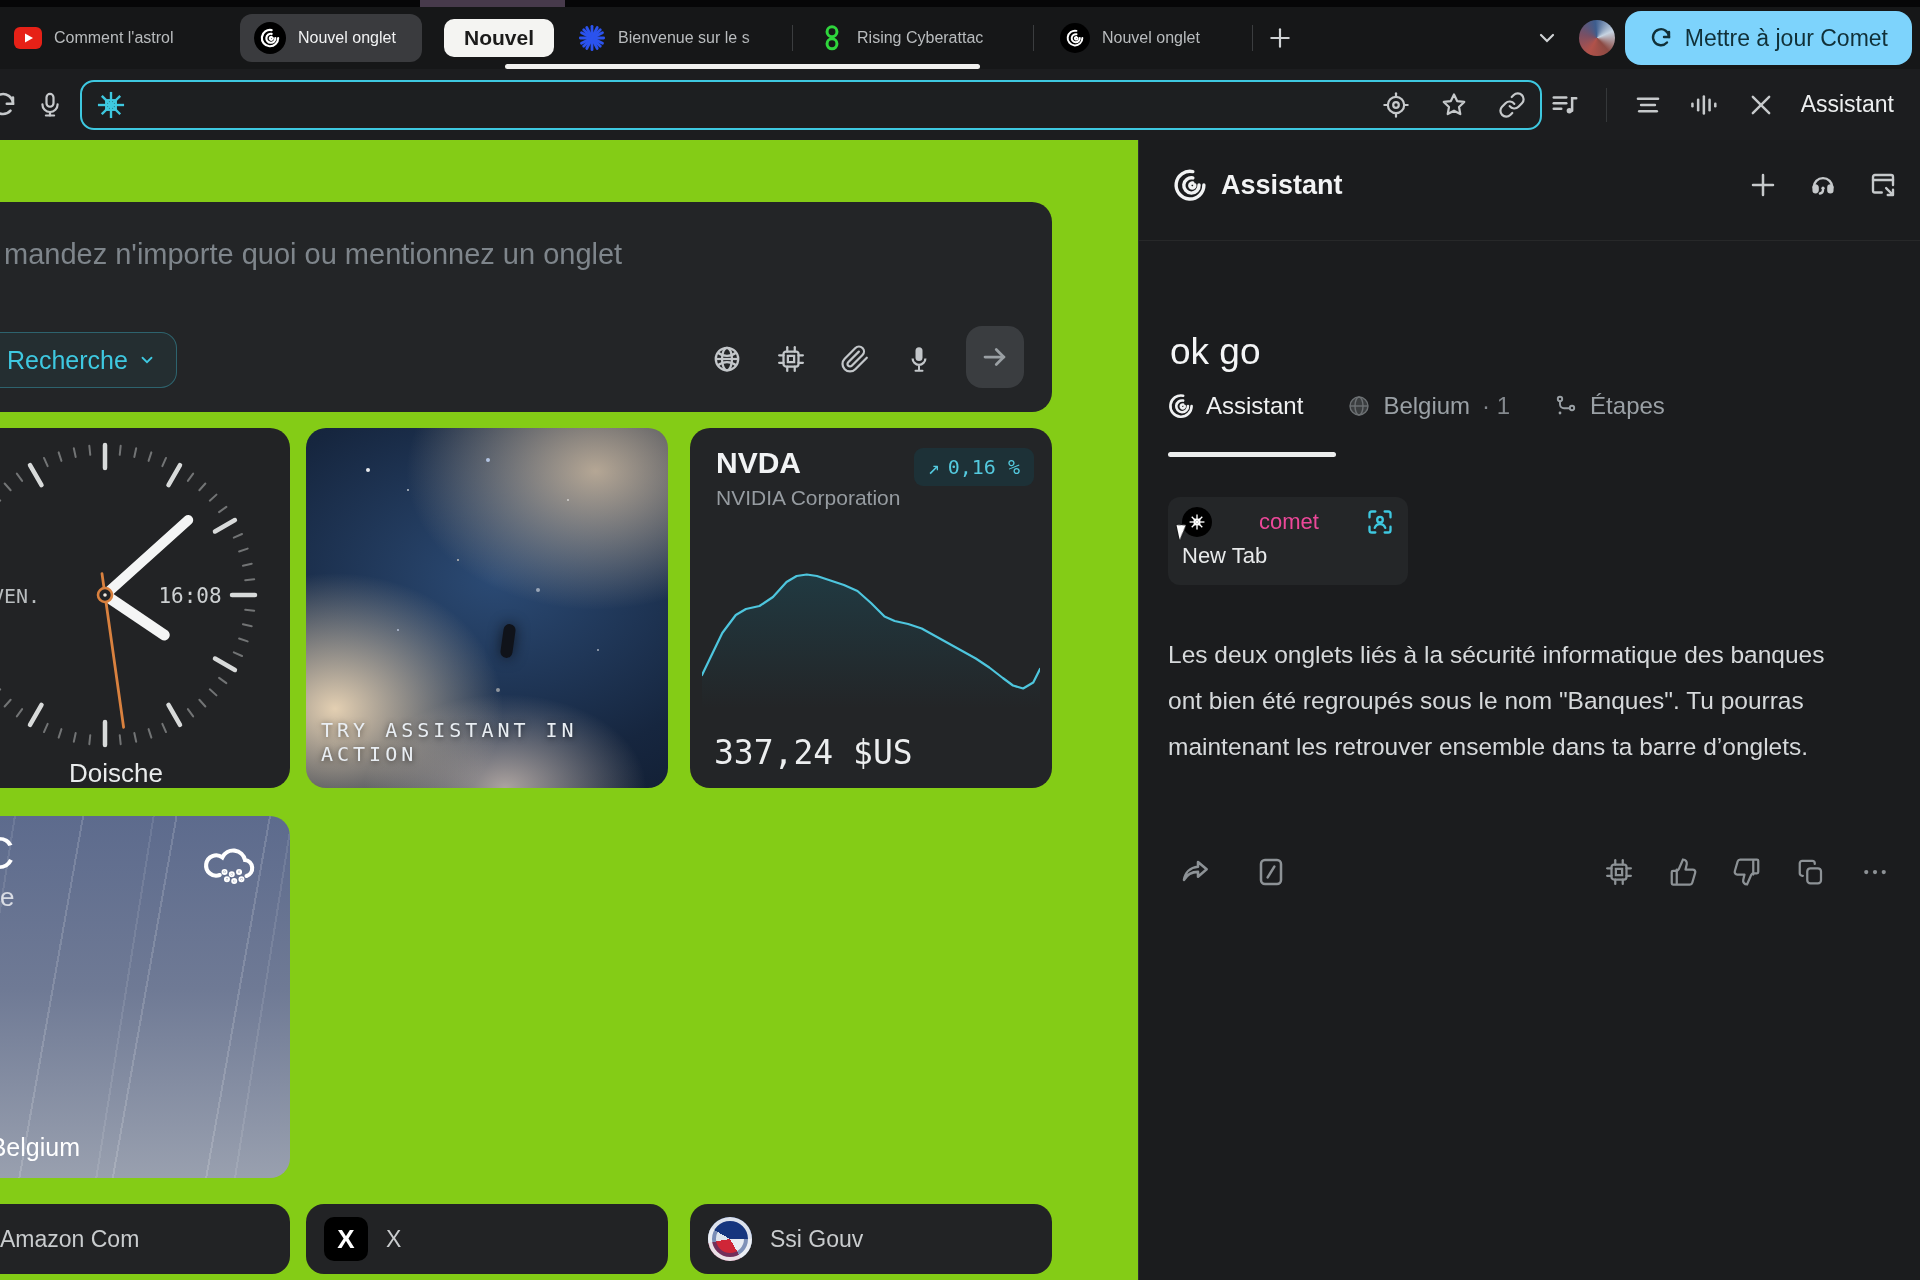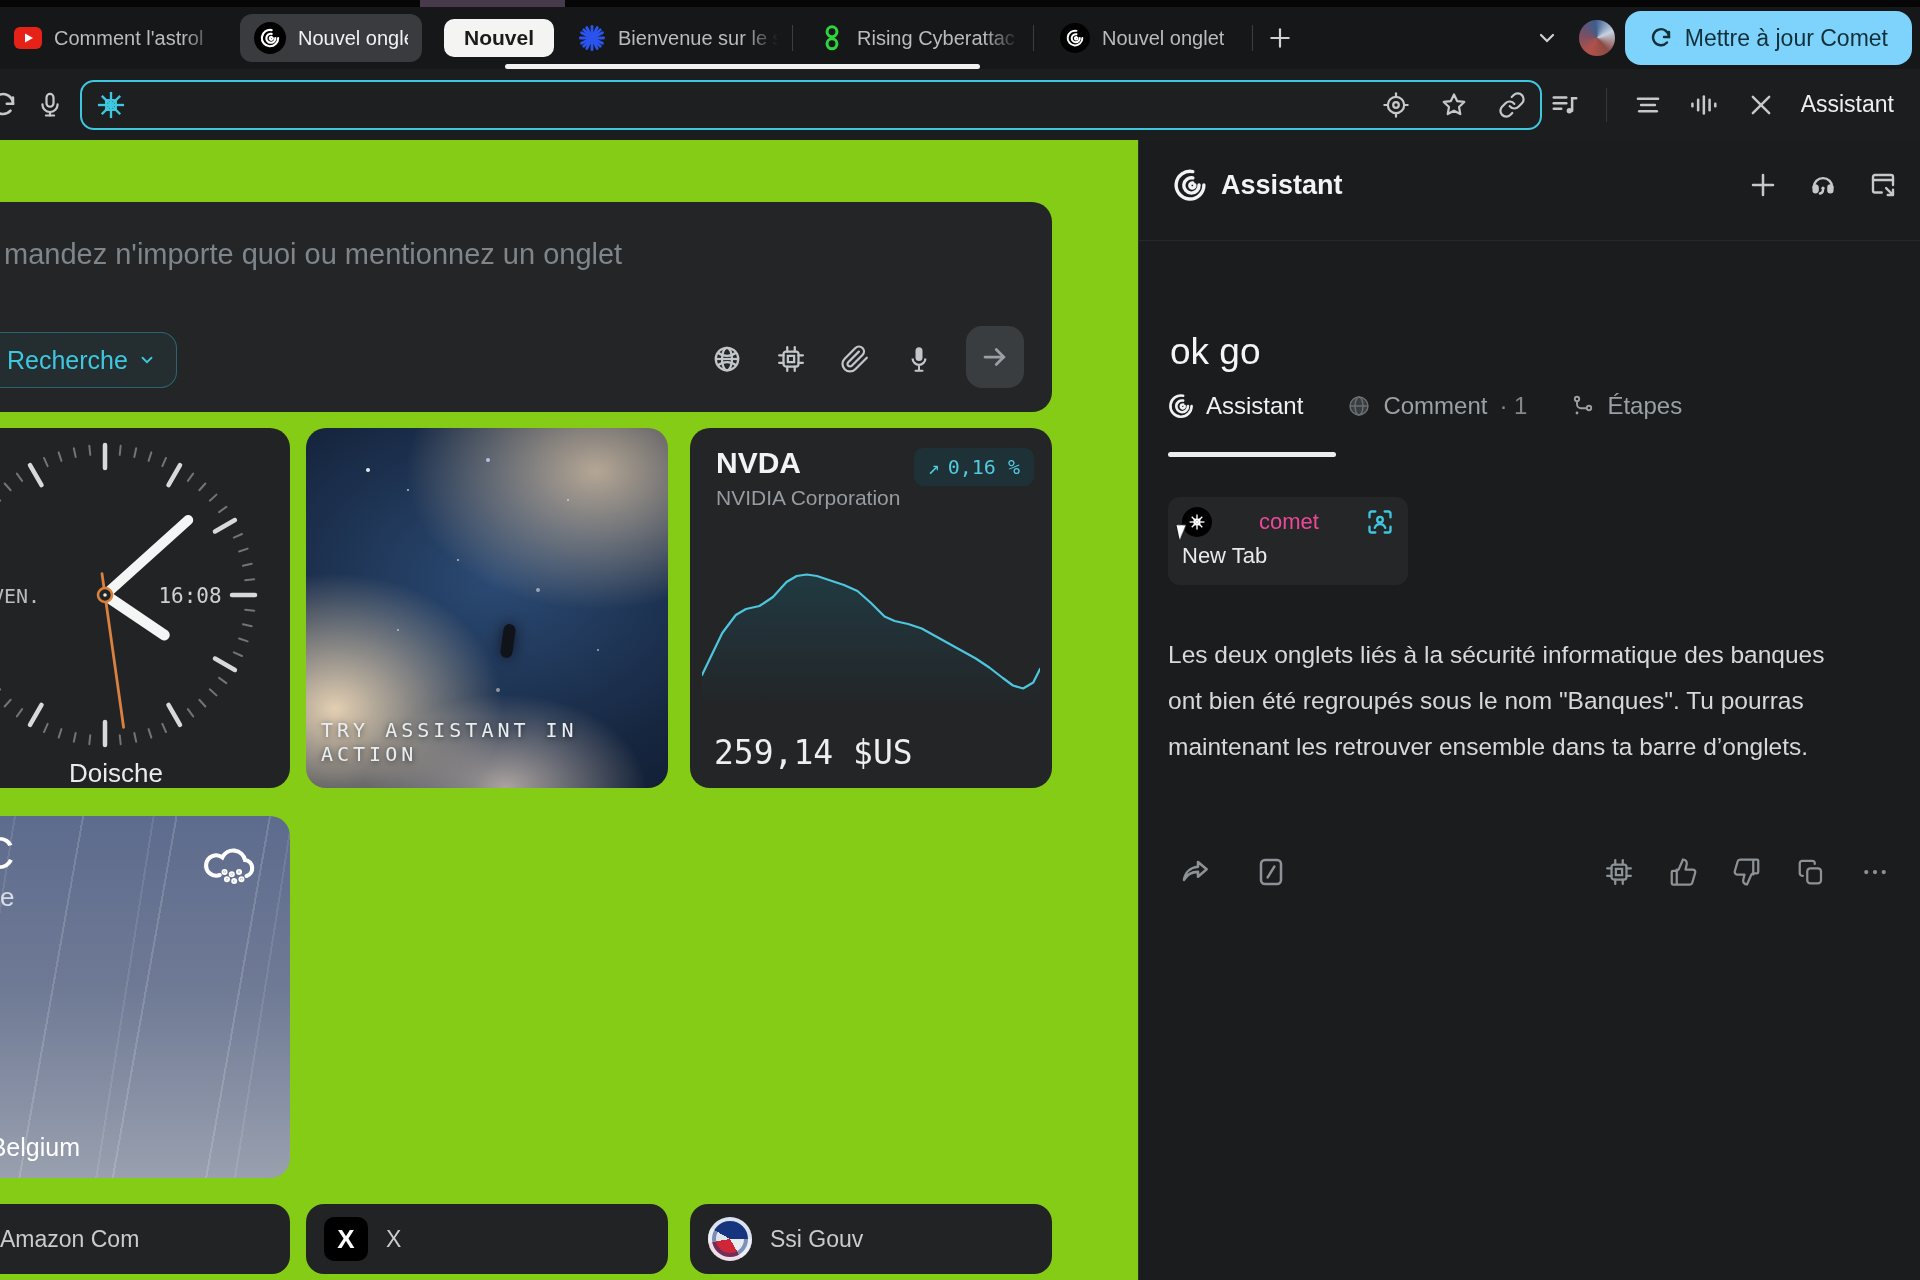--- a/index.html
+++ b/index.html
@@ -7,21 +7,21 @@
     font-family:"Liberation Sans", sans-serif; color:#e8eaec; }
   .win { position:relative; width:1920px; height:1280px; background:#151617; }
 
   
   .topstrip { position:absolute; left:0; top:0; width:1920px; height:7px; background:#060607; }
   .topstrip .wall { position:absolute; left:420px; width:145px; height:7px; background:#473a4b; }
 
   
   .tabbar { position:absolute; left:0; top:7px; width:1920px; height:62px; background:#161718;
     display:flex; align-items:center; }
-  .tab { display:flex; align-items:center; gap:12px; height:48px; padding:0 14px; color:#b9bcbe; font-size:20px; }
+  .tab { display:flex; align-items:center; gap:12px; height:48px; padding:0 14px; color:#b9bcbe; font-size:16px; }
   .tab .tlabel { position:relative; overflow:hidden; white-space:nowrap; display:block; }
   .fade-r::after { content:""; position:absolute; right:0; top:0; bottom:0; width:34px;
     background:linear-gradient(90deg, rgba(22,23,24,0), #161718); }
   .tab.active { background:#3a3b3e; border-radius:12px; color:#f1f2f3; }
   .group-pill { height:38px; margin:0 10px 0 22px; padding:0 20px; background:#f4f4f2; color:#1b1b1b;
     border-radius:10px; display:flex; align-items:center; font-size:21px; font-weight:700; }
   .tab-sep { width:1px; height:26px; background:#3b3d3f; }
   .newtab-btn { width:54px; height:44px; display:flex; align-items:center; justify-content:center; color:#cfd2d4; }
   .chev-btn { width:44px; height:44px; display:flex; align-items:center; justify-content:center; color:#cfd2d4; }
   .avatar { width:36px; height:36px; border-radius:50%; margin:0 10px;
@@ -466,21 +466,21 @@
         <svg class="spark" viewBox="0 0 100 60" preserveAspectRatio="none">
           <defs>
             <linearGradient id="sparkfill" x1="0" y1="0" x2="0" y2="1">
               <stop offset="0%" stop-color="#1e4a57" stop-opacity=".55"></stop>
               <stop offset="100%" stop-color="#1e4a57" stop-opacity="0"></stop>
             </linearGradient>
           </defs>
           <polygon id="spark-area" fill="url(#sparkfill)" points="0,49 3,42 6,35 10,29 13,27 17,26 21,23 25,18 28,16 31,15.5 34,16 38,17.5 42,19 46,21 50,25 54,29.5 57,31 61,32 65,33.5 69,36 73,38.5 77,41 81,43.5 85,46.5 89,50 92,52.5 95,53.5 98,51.5 100,47 100,60 0,60"></polygon>
           <polyline id="spark-line" fill="none" stroke="#4ec6de" stroke-width="2.2" stroke-linecap="round" stroke-linejoin="round" vector-effect="non-scaling-stroke" points="0,49 3,42 6,35 10,29 13,27 17,26 21,23 25,18 28,16 31,15.5 34,16 38,17.5 42,19 46,21 50,25 54,29.5 57,31 61,32 65,33.5 69,36 73,38.5 77,41 81,43.5 85,46.5 89,50 92,52.5 95,53.5 98,51.5 100,47"></polyline>
         </svg>
-        <div class="stock-price">259,14 $US</div>
+        <div class="stock-price">337,24 $US</div>
       </div>
 
       <div class="card weather-card">
         <div class="rain"></div>
         <div class="wx-temp">° C</div>
         <div class="wx-cond">égère</div>
         <span class="wx-icon">
           <svg width="62" height="58" viewBox="0 0 24 24" fill="none" stroke="currentColor" stroke-width="1.7" stroke-linecap="round">
               <path d="M6.5 14.5 A 4.2 4.2 0 1 1 7.6 7.2 A 5 5 0 0 1 17 8.3 a 3.4 3.4 0 0 1 .6 6.6"></path>
               <circle cx="8.5" cy="13.2" r=".4" fill="currentColor"></circle>
@@ -555,21 +555,21 @@
               <path d="M14 10.6 A 1.8 1.8 0 1 0 15.4 12"></path>
           </svg>
           <span>Assistant</span>
         </div>
         <div class="pa-tab">
           <svg width="24" height="24" viewBox="0 0 24 24" fill="#3a3d3f" stroke="#6c7073" stroke-width="1.4">
               <circle cx="12" cy="12" r="9"></circle>
               <ellipse cx="12" cy="12" rx="4" ry="9" fill="none"></ellipse>
               <line x1="3" y1="12" x2="21" y2="12"></line>
             </svg>
-          <span>Comment</span>
+          <span>Belgium</span>
           <span class="cnt">· 1</span>
         </div>
         <div class="pa-tab">
           <svg width="24" height="24" viewBox="0 0 24 24" fill="none" stroke="currentColor" stroke-width="1.9" stroke-linecap="round">
               <circle cx="6" cy="5" r="2.2"></circle>
               <circle cx="18" cy="14" r="2.2"></circle>
               <path d="M6 7.2 v3 a4 4 0 0 0 4 4 h5.5"></path>
               <circle cx="6" cy="19" r="1.4" fill="currentColor" stroke="none"></circle>
             </svg>
           <span>Étapes</span>

